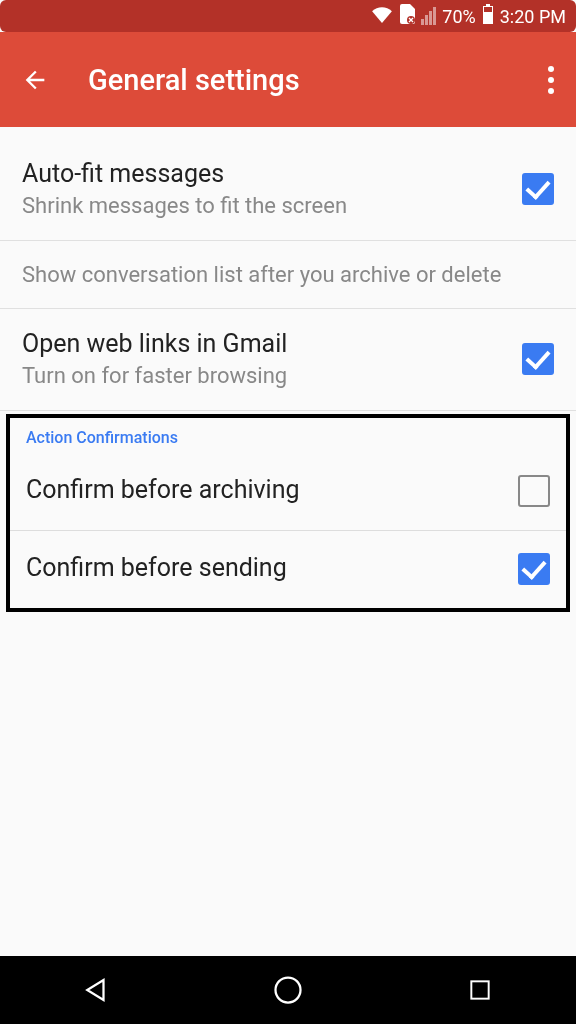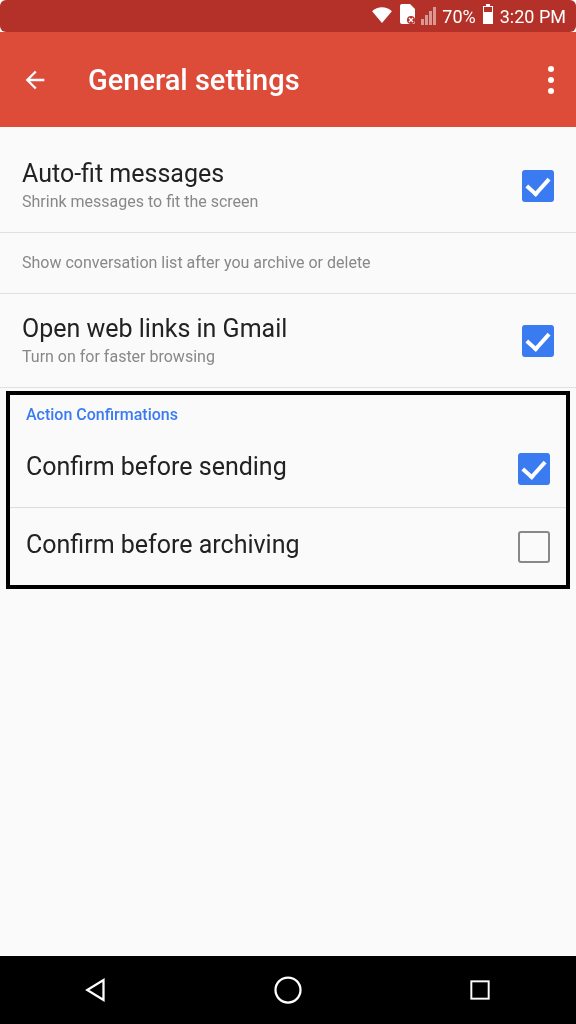--- a/index.html
+++ b/index.html
@@ -53,21 +53,21 @@
     .content { padding-top: 12px; }
     .item {
       display: flex;
       align-items: center;
       padding: 20px 22px 20px 22px;
       border-bottom: 1px solid #e0e0e0;
       background: #fafafa;
     }
     .item-text { flex:1; }
     .item-title { font-size: 25px; color:#222; margin-bottom:4px; }
-    .item-sub { font-size: 16px; color:#888; line-height:1.25; }
+    .item-sub { font-size: 22px; color:#888; line-height:1.25; }
     .checkbox {
       width: 32px; height: 32px;
       border: 2px solid #888;
       border-radius: 3px;
       flex-shrink:0;
       margin-left: 12px;
       position:relative;
     }
     .checkbox.checked {
       background:#3a7bf2; border-color:#3a7bf2;
@@ -185,30 +185,30 @@
     </div>
     <div class="checkbox checked"></div>
   </div>
 
   <div class="highlight-box">
     <div class="section-header">Action Confirmations</div>
 
 
     <div class="item">
       <div class="item-text">
+        <div class="item-title">Confirm before archiving</div>
+      </div>
+      <div class="checkbox"></div>
+    </div>
+
+    <div class="item">
+      <div class="item-text">
         <div class="item-title">Confirm before sending</div>
       </div>
       <div class="checkbox checked"></div>
-    </div>
-
-    <div class="item">
-      <div class="item-text">
-        <div class="item-title">Confirm before archiving</div>
-      </div>
-      <div class="checkbox"></div>
     </div>
   </div>
 
 </div>
 
 <div class="nav-bar">
   <div class="nav-btn">
     <svg width="30" height="30" viewBox="0 0 24 24">
         <path fill="none" stroke="#fff" stroke-width="1.8" d="M18 4v16L5 12z"></path>
       </svg>

